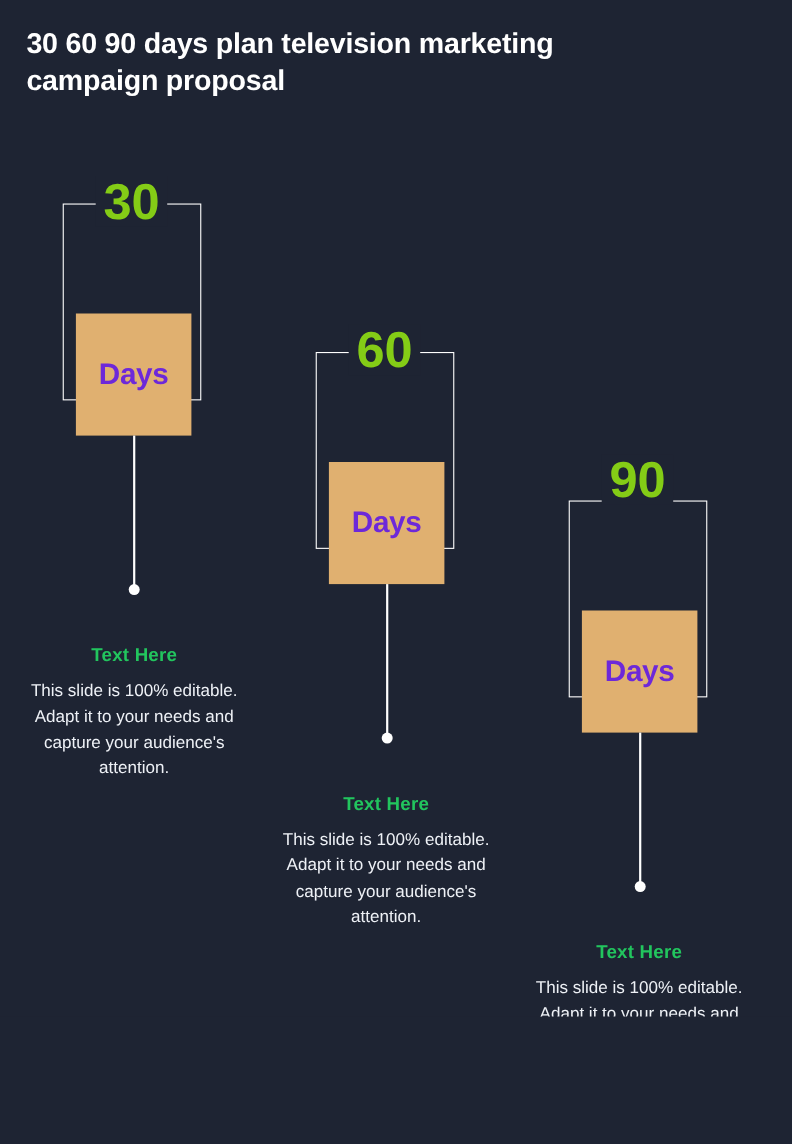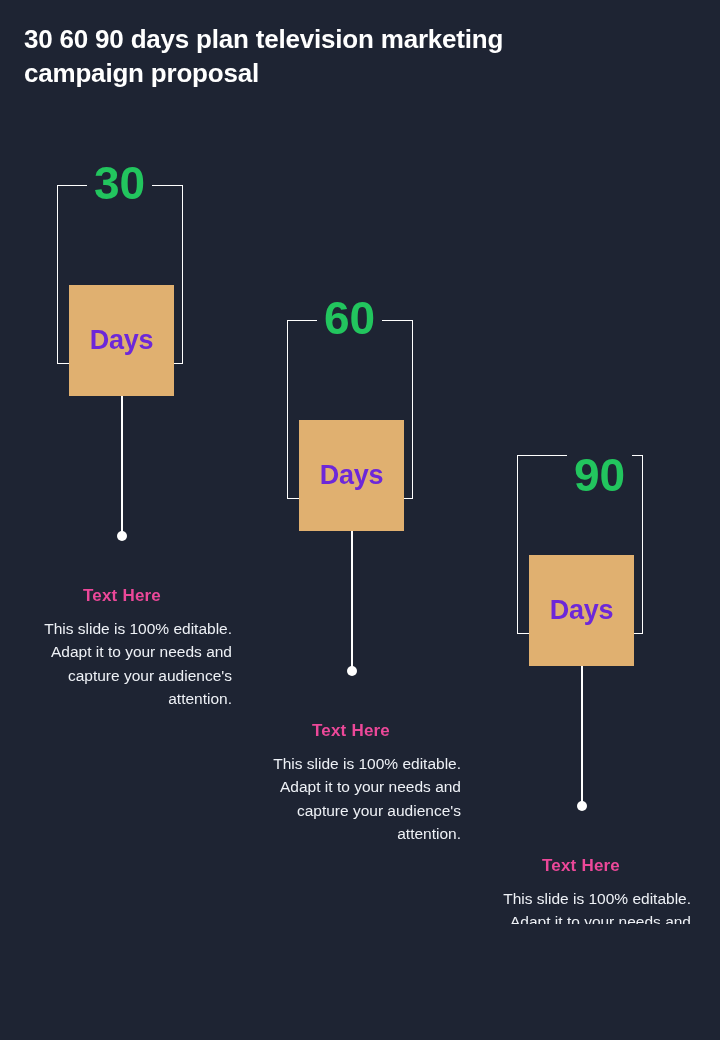--- a/index.html
+++ b/index.html
@@ -45,21 +45,21 @@
   
   .stage-frame {
     position: absolute;
     border: 1.4px solid #ffffff;
     box-sizing: border-box;
   }
 
   
   .stage-number {
     position: absolute;
-    color: #22c55e;
+    color: #84cc16;
     font-size: 46px;
     font-weight: bold;
     line-height: 1;
     letter-spacing: 0px;
     text-align: center;
     background: #1e2433;
     padding: 0 7px;
     white-space: nowrap;
   }
 
@@ -92,32 +92,31 @@
     border-radius: 50%;
     background: #ffffff;
   }
 
   
   .stage-text {
     position: absolute;
     text-align: center;
   }
   .stage-heading {
-    color: #ec4899;
+    color: #22c55e;
     font-size: 17px;
     font-weight: bold;
     letter-spacing: 0.2px;
     margin-bottom: 11px;
   }
   .stage-body {
     color: #eef1f6;
     font-size: 15.5px;
     font-weight: normal;
     line-height: 1.5;
-    text-align: right;
   }
 </style>
 </head>
 <body>
 
 <div class="slide">
 
   <div class="slide-title">30 60 90 days plan television marketing
 campaign proposal</div>
 
@@ -158,21 +157,21 @@
     <div class="stage-text" style="left:241px; top:721px; width:220px;">
       <div class="stage-heading">Text Here</div>
       <div class="stage-body">This slide is 100% editable. Adapt it to your needs and capture your audience's attention.</div>
     </div>
   </div>
 
   <div class="stage">
 
     <div class="stage-frame" style="left:517px; top:455px; width:126px; height:179px;"></div>
 
-    <div class="stage-number" style="left:547px; top:452px;margin-left:20px;">90</div>
+    <div class="stage-number" style="left:547px; top:413px;">90</div>
 
     <div class="stage-box" style="left:529px; top:555px; width:105px; height:111px;">
       <span class="stage-box-label">Days</span>
     </div>
 
     <div class="stage-connector" style="left:581px; top:666px; height:140px;"></div>
 
     <div class="stage-dot" style="left:577px; top:801px;"></div>
 
     <div class="stage-text" style="left:471px; top:856px; width:220px;">

